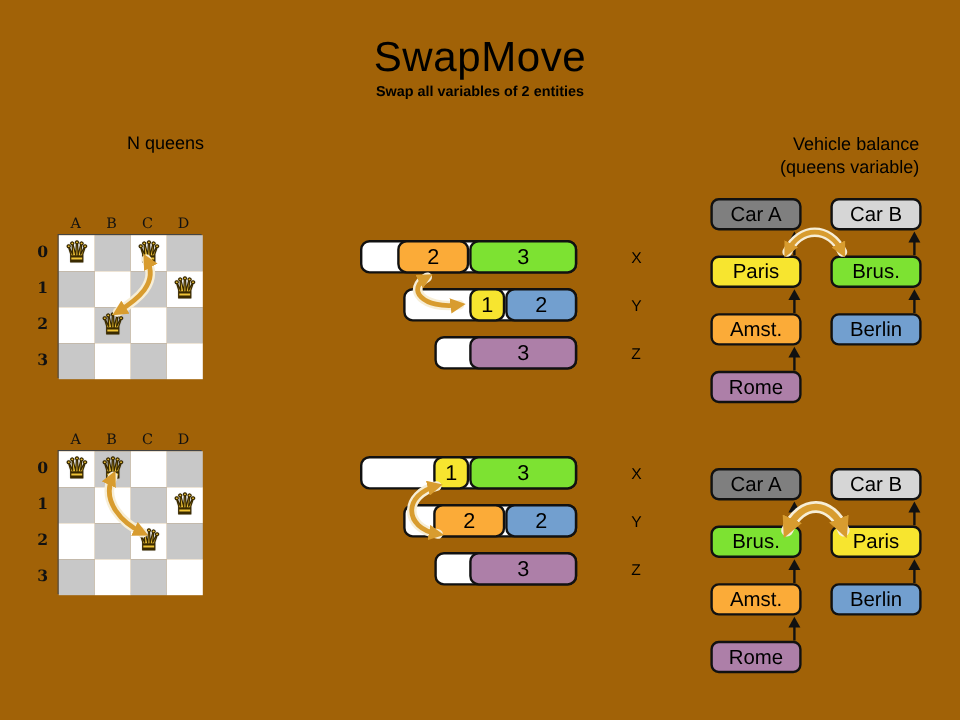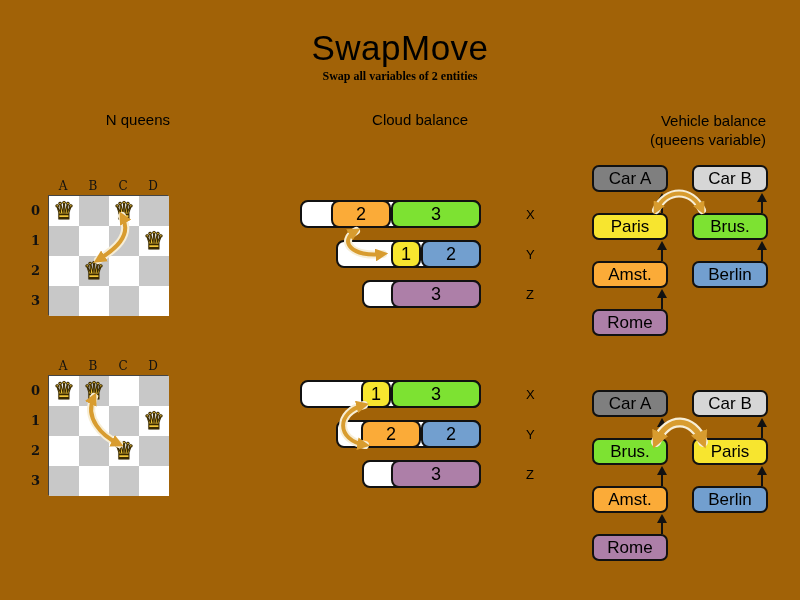--- a/index.html
+++ b/index.html
@@ -2,21 +2,21 @@
 <html style="--gold: #d89c2f; --queen-gold: #f0c437;"><head>
 <meta charset="utf-8">
 <style>
   * { margin:0; padding:0; box-sizing:border-box; }
   body { background:#fff; font-family:"Liberation Sans", sans-serif; }
   .page { position:relative; width:800px; height:600px; background:#a16207; overflow:hidden; }
 
   .page-title { position:absolute; top:28px; left:0; width:800px; text-align:center;
                 font-size:35px; font-weight:400; color:#000; letter-spacing:0.5px; }
   .page-subtitle { position:absolute; top:69px; left:0; width:800px; text-align:center;
-                   font-size:12px; font-weight:700; color:#000;font-family:Liberation Serif, serif; }
+                   font-size:12px; font-weight:700; color:#000; }
 
   .col-header { position:absolute; text-align:right; font-size:15px; color:#000; }
   .col-header.nq { left:30px;  top:111px; width:140px; }
   .col-header.cb { left:328px; top:111px; width:140px; }
   .col-header.vr { left:586px; top:111px; width:180px; line-height:19px; }
 
   
   .board { position:absolute; width:120px; height:120px; }
   .board-cols { position:absolute; top:-16px; left:0; width:120px; display:flex; }
   .col-label { width:30px; text-align:center; font-size:12px;
@@ -63,21 +63,20 @@
 </style>
 </head>
 <body>
 
 <div class="page">
 
   <div class="page-title">SwapMove</div>
   <div class="page-subtitle">Swap all variables of 2 entities</div>
 
   <div class="col-header nq">N queens</div>
-  <div class="col-header cb">Cloud balance</div>
   <div class="col-header vr">
     <div>Vehicle balance</div>
     <div>(queens variable)</div>
   </div>
 
   <div id="board-before" class="board" style="left:48px; top:195px;">
       <div class="board-cols">
         <span class="col-label">A</span>
         <span class="col-label">B</span>
         <span class="col-label">C</span>

